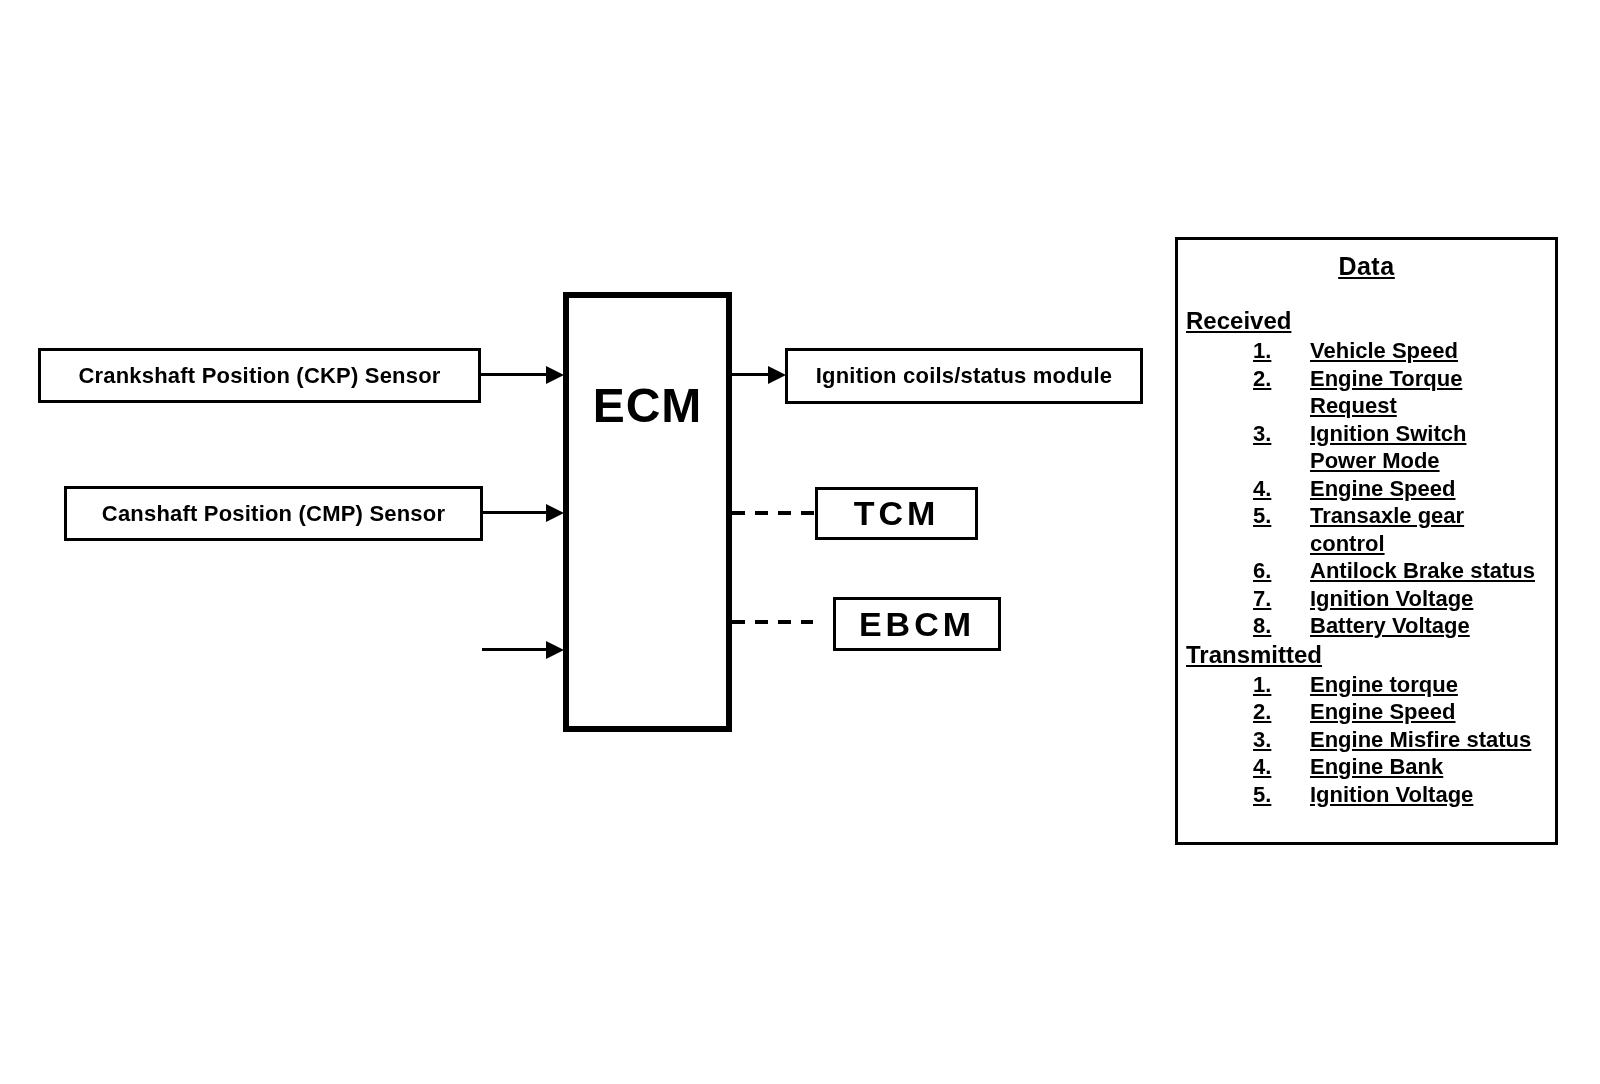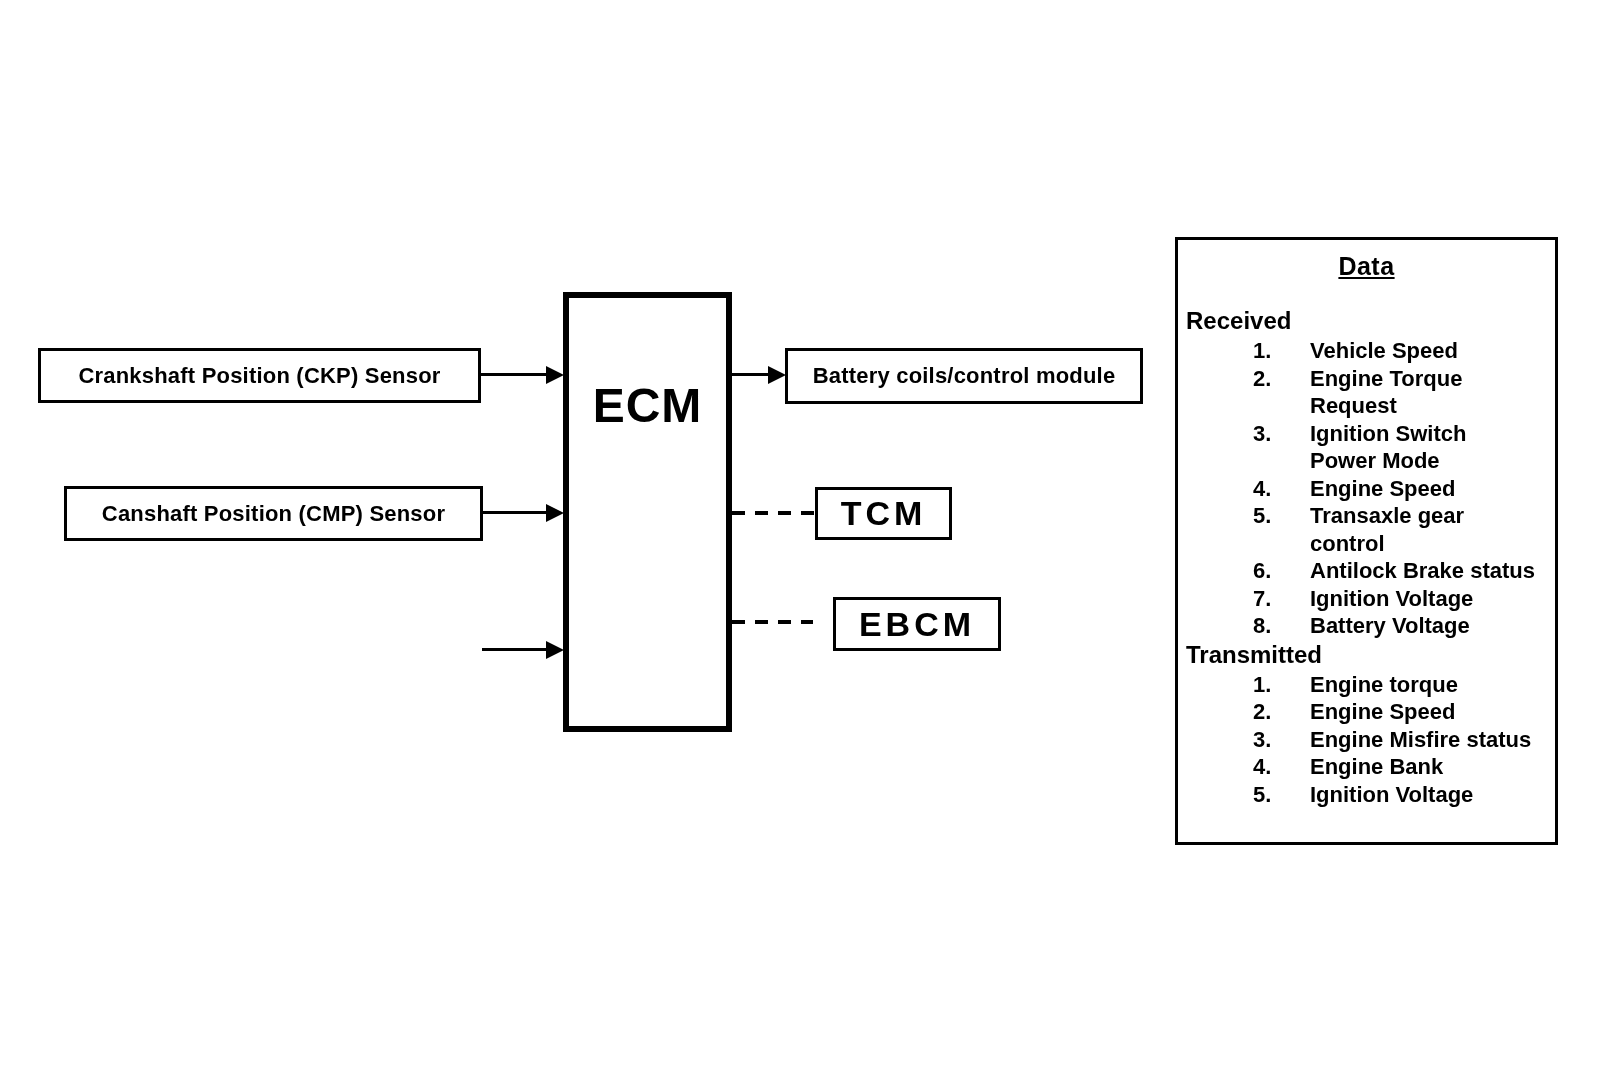--- a/index.html
+++ b/index.html
@@ -58,20 +58,21 @@
     border-top:9px solid transparent;
     border-bottom:9px solid transparent;
     border-left:18px solid #000;
   }
   .data-box{
     position:absolute;
     left:1175px;top:237px;width:383px;height:608px;
     border:3px solid #000;
     box-sizing:border-box;
     background:#fff;
+    text-decoration:underline;
   }
   .db-title{
     margin-top:12px;
     text-align:center;
     font-size:25px;
     font-weight:bold;
     text-decoration:underline;
     letter-spacing:0.5px;
   }
   .db-heading{
@@ -113,25 +114,25 @@
   <div class="hline" style="left:482px;top:648px;width:65px;"></div>
   <div class="ahead" style="left:546px;top:641px;"></div>
 
   <div class="ecm">
     <div class="ecm-label">ECM</div>
   </div>
 
   <div class="hline" style="left:732px;top:373px;width:38px;"></div>
   <div class="ahead" style="left:768px;top:366px;"></div>
   <div class="box" style="left:785px;top:348px;width:358px;height:56px;">
-    <span class="label">Battery coils/control module</span>
+    <span class="label">Ignition coils/status module</span>
   </div>
 
   <div class="dline" style="left:732px;top:511px;width:83px;"></div>
-  <div class="box" style="left:815px;top:487px;width:137px;height:53px;">
+  <div class="box" style="left:815px;top:487px;width:163px;height:53px;">
     <span class="module-label">TCM</span>
   </div>
 
   <div class="dline" style="left:732px;top:620px;width:81px;"></div>
   <div class="box" style="left:833px;top:597px;width:168px;height:54px;">
     <span class="module-label">EBCM</span>
   </div>
 
   <div class="data-box">
     <div class="db-title">Data</div>

